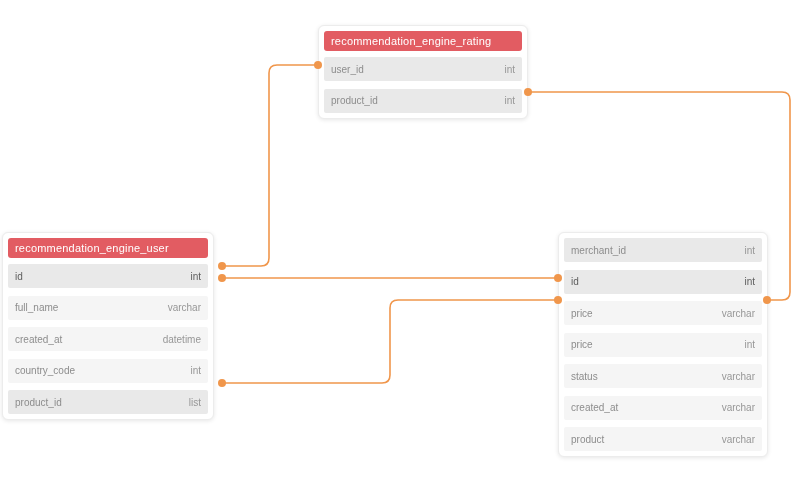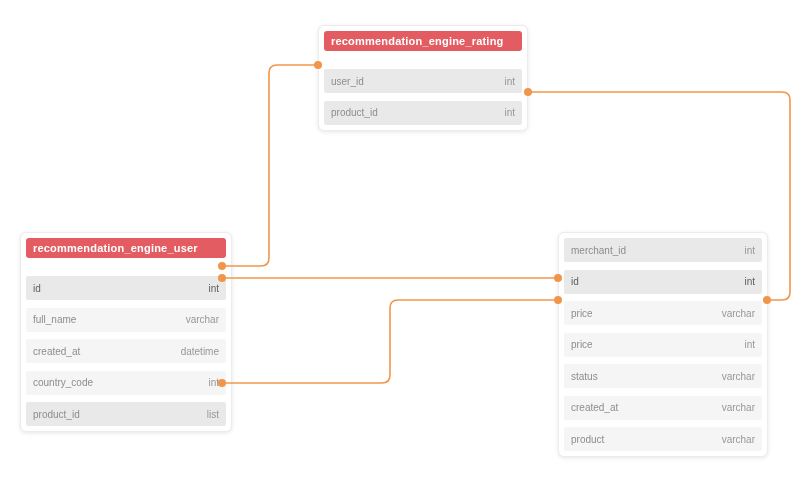--- a/index.html
+++ b/index.html
@@ -38,24 +38,24 @@
     box-shadow: 0 1px 4px rgba(0,0,0,0.10);
     padding: 5px;
   }
   .table-header {
     height: 20px;
     line-height: 20px;
     border-radius: 3px;
     background: var(--red, #E25C62);
     color: #ffffff;
     font-size: 11px;
-    font-weight: bold;
+    font-weight: normal;
     letter-spacing: 0.2px;
     padding: 0 7px;
-    margin-bottom: 18px;
+    margin-bottom: 6px;
     white-space: nowrap;
     overflow: hidden;
     cursor: move;
   }
   .field-row {
     height: 24px;
     border-radius: 2px;
     background: var(--row-normal, #F5F5F5);
     display: flex;
     justify-content: space-between;
@@ -98,21 +98,21 @@
       <div class="table-header">recommendation_engine_rating</div>
       <div class="field-row highlighted">
         <span class="field-name">user_id</span>
         <span class="field-type">int</span>
       </div>
       <div class="field-row highlighted">
         <span class="field-name">product_id</span>
         <span class="field-type">int</span>
       </div>
     </div>
-    <div class="table-card" style="left: 20px; top: 232px; width: 212px;">
+    <div class="table-card" style="left: 2px; top: 232px; width: 212px;">
       <div class="table-header">recommendation_engine_user</div>
       <div class="field-row highlighted bold">
         <span class="field-name">id</span>
         <span class="field-type">int</span>
       </div>
       <div class="field-row">
         <span class="field-name">full_name</span>
         <span class="field-type">varchar</span>
       </div>
       <div class="field-row">

